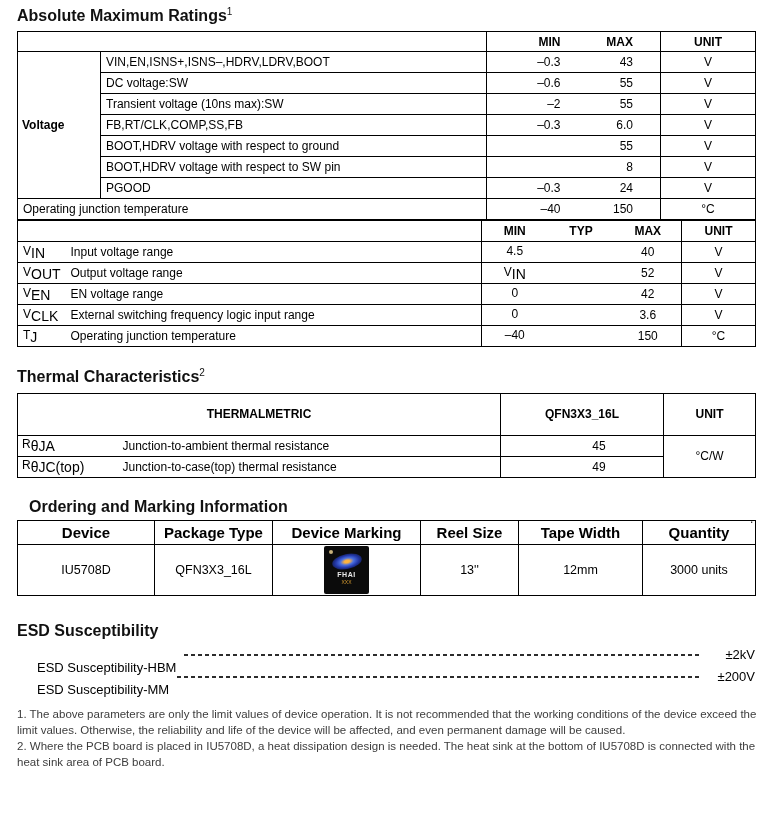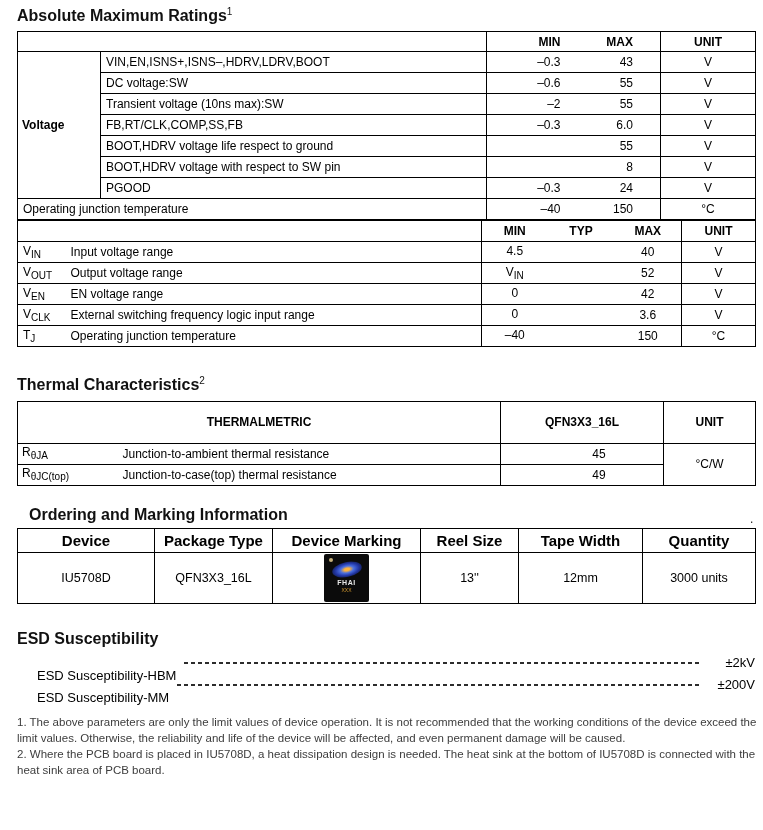--- a/index.html
+++ b/index.html
@@ -3,27 +3,27 @@
 <meta charset="utf-8">
 <style>
   * { margin:0; padding:0; box-sizing:border-box; }
   body { background:#fff; font-family:"Liberation Sans", sans-serif; color:#000; }
   .page { position:relative; width:763px; height:830px; background:#fff; padding:4px 8px 0 17px; overflow:hidden; }
 
   h2.sec { font-size:16px; font-weight:bold; color:#111; }
   h2.sec sup { font-size:10px; font-weight:normal; }
   .h1 { margin:2px 0 6px 0; }
   .h-roc { margin:12px 0 6px 0; }
-  .h-th { margin:28px 0 6px 0; }
+  .h-th { margin:20px 0 6px 0; }
   .h-ord { margin:20px 0 4px 12px; }
   .h-esd { font-size:15px; margin:26px 0 4px 0; }
 
   table { border-collapse:collapse; table-layout:fixed; width:738px; }
   td, th { border:1px solid #000; font-size:12px; font-weight:normal; padding:0; overflow:hidden; white-space:nowrap; }
-  sub { font-size:10px; }
+  sub { font-size:14px; }
 
   
   .t-amr td { height:21px; }
   .t-amr .hdr td { height:20px; font-weight:bold; }
   .t-amr .grp { font-weight:bold; padding-left:4px; vertical-align:middle; }
   .t-amr .desc { padding-left:5px; border-left:1px solid #000; }
   .t-amr .min { text-align:right; padding-right:12px; border-right:none; }
   .t-amr .max { text-align:right; padding-right:27px; border-left:none; }
   .t-amr .unit { text-align:center; }
   .t-amr .span2 { padding-left:5px; }
@@ -113,21 +113,21 @@
       <td class="max">55</td>
       <td class="unit">V</td>
     </tr>
     <tr>
       <td class="desc">FB,RT/CLK,COMP,SS,FB</td>
       <td class="min">–0.3</td>
       <td class="max">6.0</td>
       <td class="unit">V</td>
     </tr>
     <tr>
-      <td class="desc">BOOT,HDRV voltage life respect to ground</td>
+      <td class="desc">BOOT,HDRV voltage with respect to ground</td>
       <td class="min"></td>
       <td class="max">55</td>
       <td class="unit">V</td>
     </tr>
     <tr>
       <td class="desc">BOOT,HDRV voltage with respect to SW pin</td>
       <td class="min"></td>
       <td class="max">8</td>
       <td class="unit">V</td>
     </tr>

